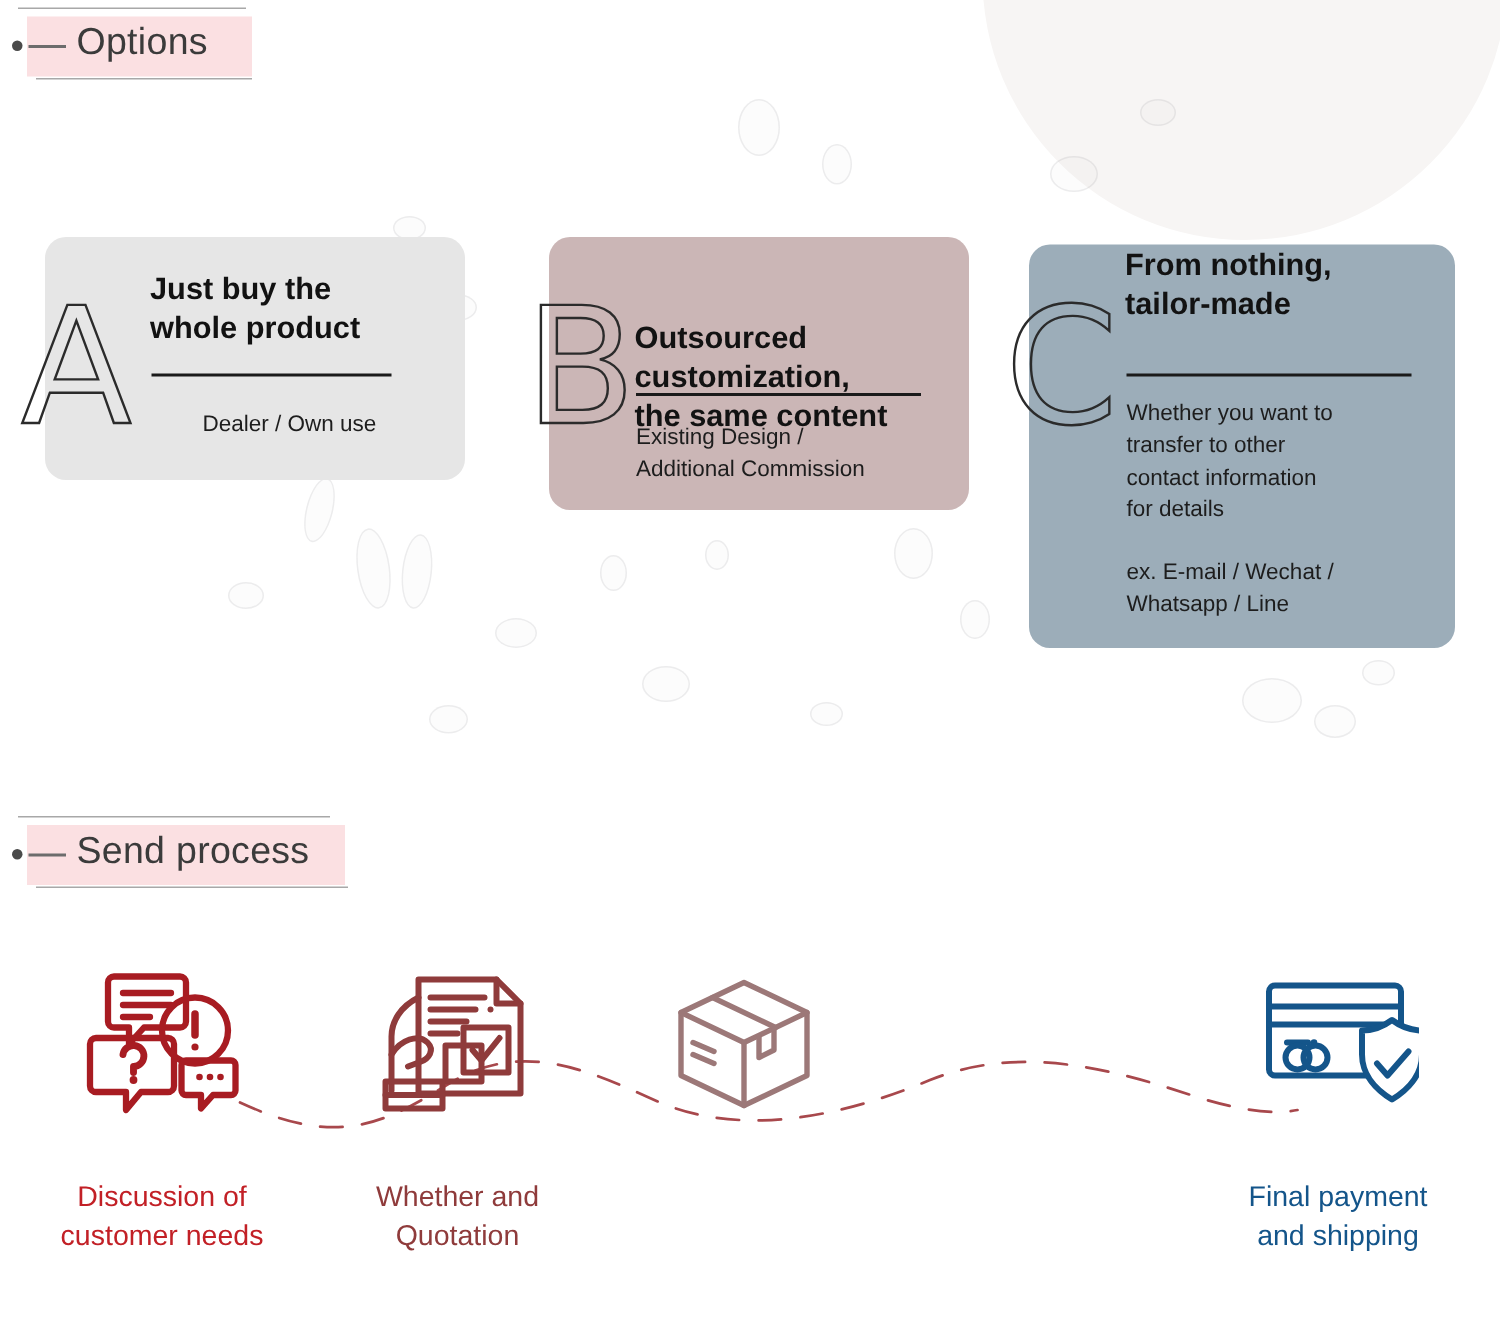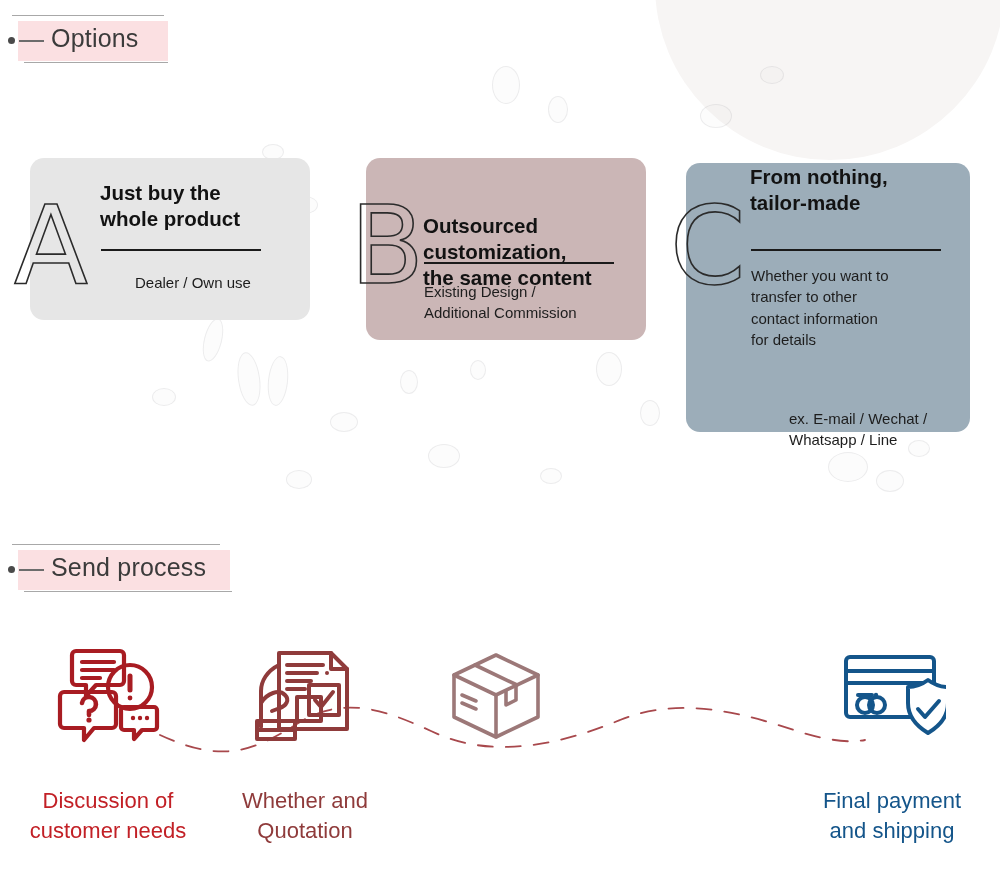--- a/index.html
+++ b/index.html
@@ -172,21 +172,21 @@
     z-index: 2;
   }
   .step-icon {
     height: 110px;
     display: flex;
     align-items: center;
     justify-content: center;
   }
   .step-label {
     margin-top: 36px;
-    font-size: 22px;
+    font-size: 19px;
     line-height: 1.38;
     white-space: pre-line;
   }
 </style>
 </head>
 <body>
 
 <div class="bg-layer">
   <div class="bg-circle"></div>
   <div class="bubble" style="left:492px;top:66px;width:26px;height:36px;"></div>
@@ -207,21 +207,21 @@
   <div class="bubble" style="left:470px;top:360px;width:14px;height:18px;"></div>
   <div class="bubble" style="left:596px;top:352px;width:24px;height:32px;"></div>
   <div class="bubble" style="left:640px;top:400px;width:18px;height:24px;"></div>
   <div class="bubble" style="left:828px;top:452px;width:38px;height:28px;"></div>
   <div class="bubble" style="left:876px;top:470px;width:26px;height:20px;"></div>
   <div class="bubble" style="left:908px;top:440px;width:20px;height:15px;"></div>
   <div class="bubble" style="left:540px;top:468px;width:20px;height:14px;"></div>
   <div class="bubble" style="left:286px;top:470px;width:24px;height:17px;"></div>
 </div>
 
-<div class="section-head" style="left:0;top:11px;width:300px;">
+<div class="section-head" style="left:0;top:1px;width:300px;">
   <div class="sh-pink" style="width:150px;"></div>
   <div class="sh-rule-top" style="width:152px;"></div>
   <div class="sh-rule-bottom" style="width:144px;"></div>
   <div class="sh-dot"></div>
   <div class="sh-dash"></div>
   <div class="sh-label">Options</div>
 </div>
 
 <div class="card" style="left:30px;top:158px;width:280px;height:162px;background:#e6e6e6;"></div>
 <div class="card-letter" style="left:14px;top:192px;">A</div>
@@ -241,21 +241,21 @@
 
 <div class="card" style="left:686px;top:163px;width:284px;height:269px;background:#9cadb9;"></div>
 <div class="card-letter" style="left:670px;top:192px;">C</div>
 <div class="card-title" style="left:750px;top:164px;width:210px;">From nothing,
 tailor-made</div>
 <div class="card-rule" style="left:751px;top:249px;width:190px;"></div>
 <div class="card-sub" style="left:751px;top:265px;width:205px;">Whether you want to
 transfer to other
 contact information
 for details</div>
-<div class="card-extra" style="left:789px;top:371px;width:210px;margin-top:37px;">ex. E-mail / Wechat /
+<div class="card-extra" style="left:751px;top:371px;width:210px;">ex. E-mail / Wechat /
 Whatsapp / Line</div>
 
 <div class="section-head" style="left:0;top:540px;width:300px;">
   <div class="sh-pink" style="width:212px;"></div>
   <div class="sh-rule-top" style="width:208px;"></div>
   <div class="sh-rule-bottom" style="width:208px;"></div>
   <div class="sh-dot"></div>
   <div class="sh-dash"></div>
   <div class="sh-label">Send process</div>
 </div>

